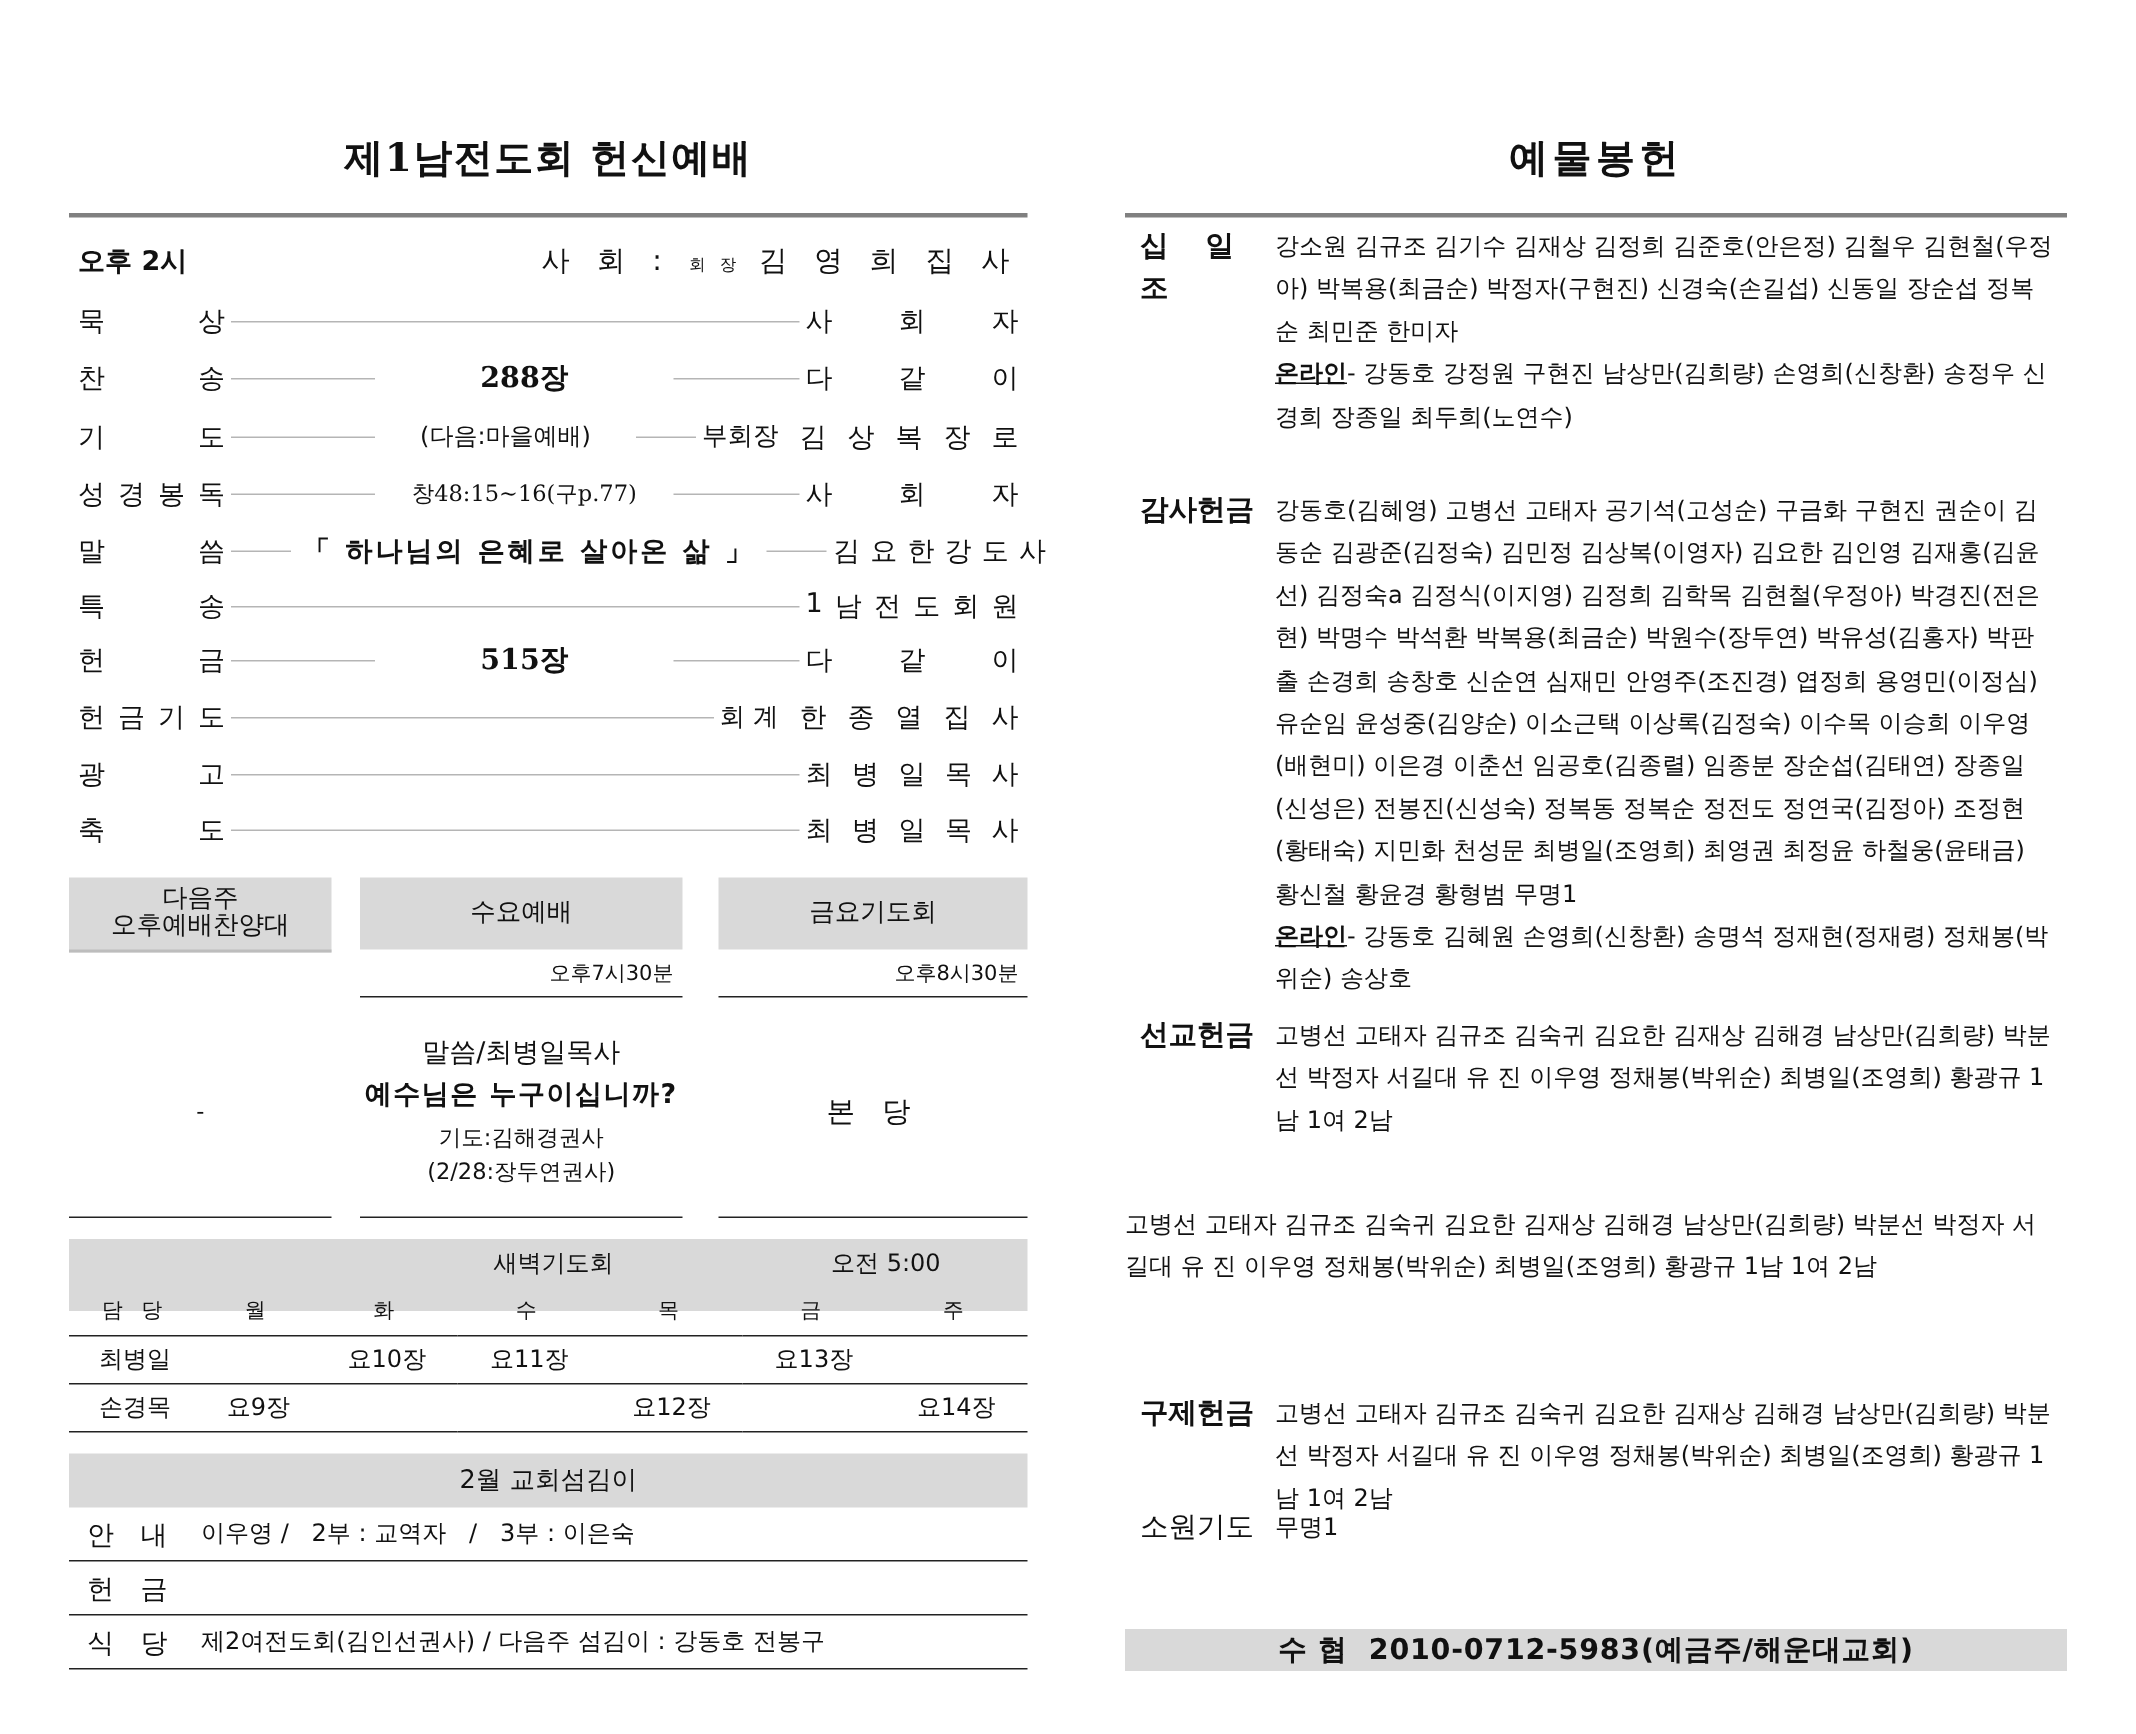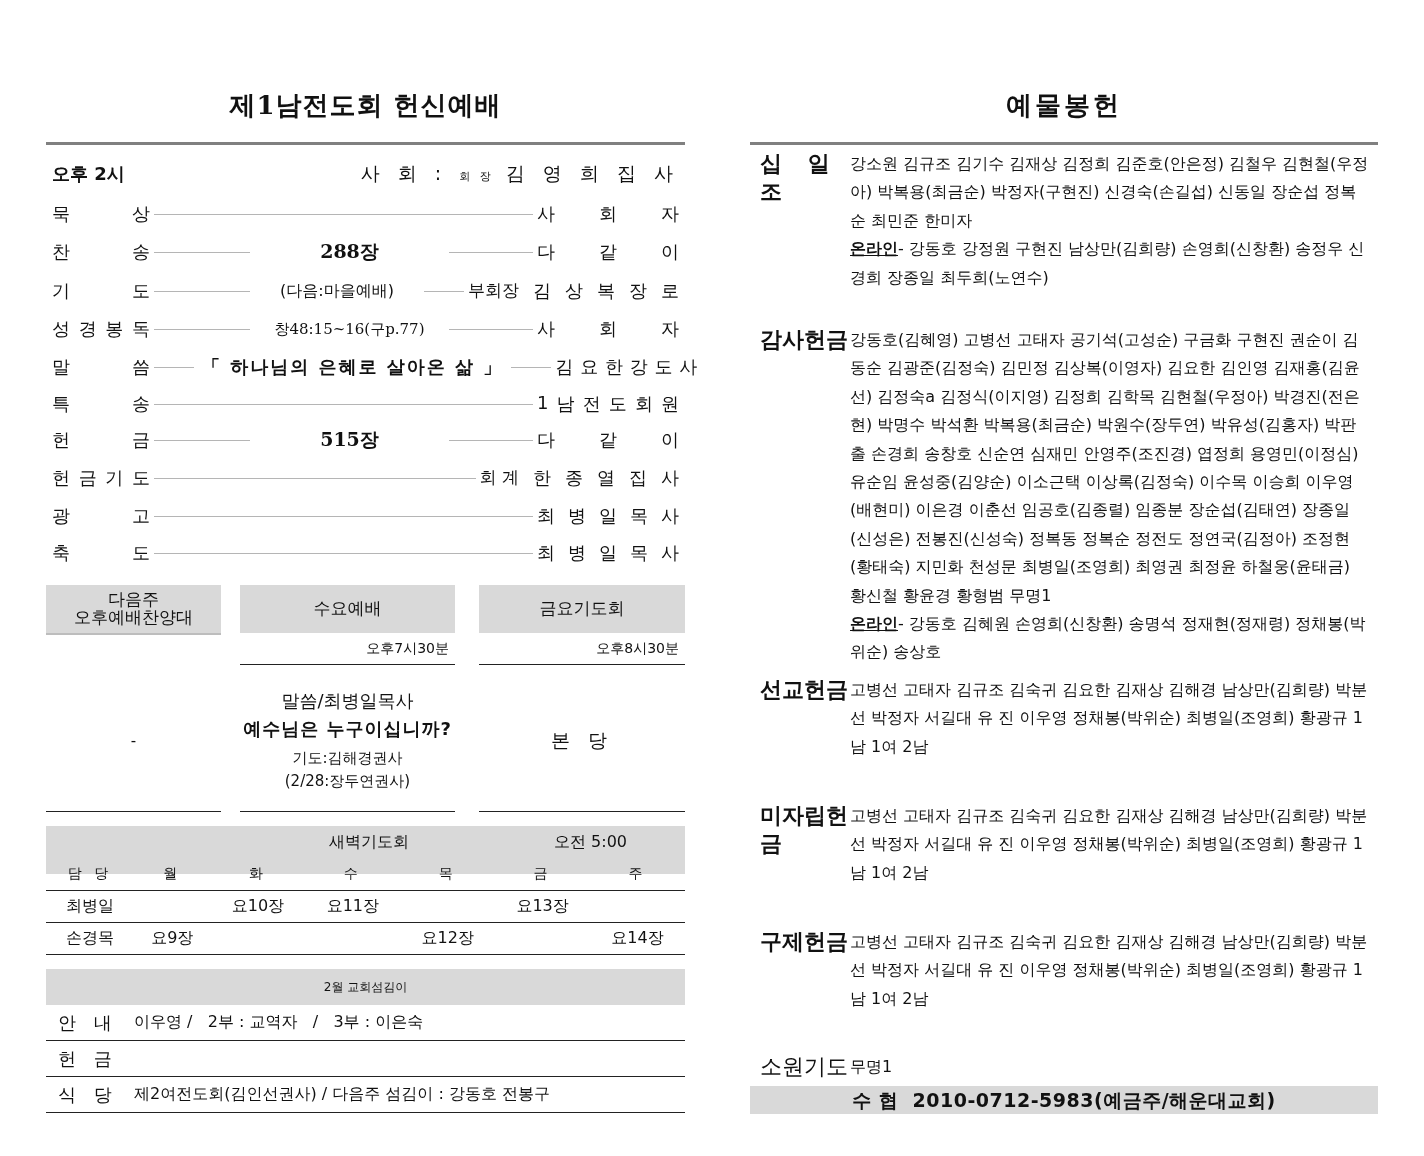--- a/index.html
+++ b/index.html
@@ -57,27 +57,27 @@
   
   .dawn-head { position: absolute; top: 826px; left: 0; width: 639px; height: 48px; background: #d9d9d9; font-size: 16px; }
   .dawn-head .ttl { position: absolute; left: 283px; top: 6px; }
   .dawn-head .tm { position: absolute; left: 508px; top: 6px; }
   .dawn-table { position: absolute; top: 858px; left: 0; width: 639px; border-collapse: collapse; font-size: 16px; }
   .dawn-table th, .dawn-table td { height: 32px; text-align: center; font-weight: normal; border-bottom: 1.5px solid #222; }
   .dawn-table th { font-size: 14px; letter-spacing: 4px; }
   .dawn-table td.name { font-size: 16px; }
 
   
-  .clean-head { position: absolute; top: 969px; left: 0; width: 639px; height: 36px; background: #d9d9d9; text-align: center; line-height: 36px; font-size: 12px; }
+  .clean-head { position: absolute; top: 969px; left: 0; width: 639px; height: 36px; background: #d9d9d9; text-align: center; line-height: 36px; font-size: 17px; }
   .clean-row { position: absolute; left: 0; width: 639px; height: 36px; border-bottom: 1.5px solid #222; display: flex; align-items: center; font-size: 16px; }
   .clean-row .lbl { width: 88px; padding-left: 12px; font-size: 18px; letter-spacing: 6px; flex-shrink: 0; }
 
   
   .offer { position: absolute; left: 0; width: 628px; display: flex; font-size: 16px; line-height: 28.4px; }
-  .offer .olbl { width: 100px; padding-left: 10px; font-size: 22px; font-weight: bold; flex-shrink: 0; }
+  .offer .olbl { width: 100px; padding-left: 10px; font-size: 19px; font-weight: bold; flex-shrink: 0; }
   .offer .olbl.spaced { letter-spacing: 9px; }
   .offer .olbl.normal { font-weight: normal; }
   .offer .otext { flex: 1; padding-right: 8px; }
   .online { font-weight: bold; text-decoration: underline; }
   .bank-bar { position: absolute; top: 1086px; left: 0; width: 628px; height: 28px; background: #d9d9d9; text-align: center; line-height: 28px; font-size: 19px; font-weight: bold; letter-spacing: 0.5px; }
 </style>
 </head>
 <body>
 
 <div class="col col-left">
@@ -342,28 +342,27 @@
       <span class="online">온라인</span><span>- 강동호 김혜원 손영희(신창환) 송명석 정재현(정재령) 정채봉(박위순) 송상호</span>
     </div>
   </div>
 
   <div class="offer" style="top:676px">
     <div class="olbl">선교헌금</div>
     <div class="otext">고병선 고태자 김규조 김숙귀 김요한 김재상 김해경 남상만(김희량) 박분선 박정자 서길대 유 진 이우영 정채봉(박위순) 최병일(조영희) 황광규 1남 1여 2남</div>
   </div>
 
   <div class="offer" style="top:802px">
-    <div class="olbl">미자립헌금</div>
     <div class="otext">고병선 고태자 김규조 김숙귀 김요한 김재상 김해경 남상만(김희량) 박분선 박정자 서길대 유 진 이우영 정채봉(박위순) 최병일(조영희) 황광규 1남 1여 2남</div>
   </div>
 
   <div class="offer" style="top:928px">
     <div class="olbl">구제헌금</div>
     <div class="otext">고병선 고태자 김규조 김숙귀 김요한 김재상 김해경 남상만(김희량) 박분선 박정자 서길대 유 진 이우영 정채봉(박위순) 최병일(조영희) 황광규 1남 1여 2남</div>
   </div>
 
-  <div class="offer" style="top:1053px">
+  <div class="offer" style="top:1004px">
     <div class="olbl normal">소원기도</div>
     <div class="otext">무명1</div>
   </div>
 
   <div class="bank-bar" style="white-space:pre">수 협  2010-0712-5983(예금주/해운대교회)</div>
 </div>
 
 </body></html>

